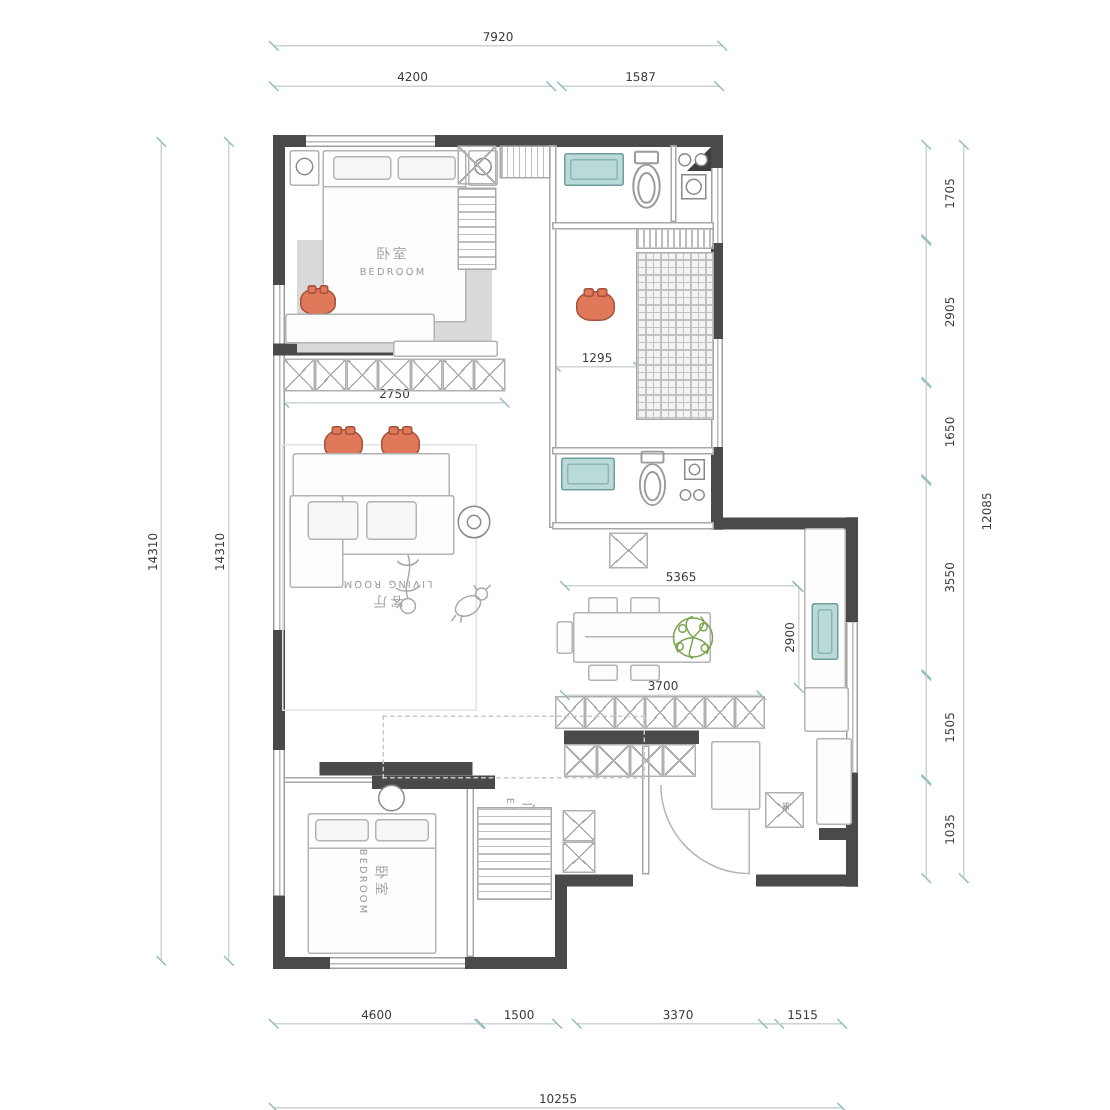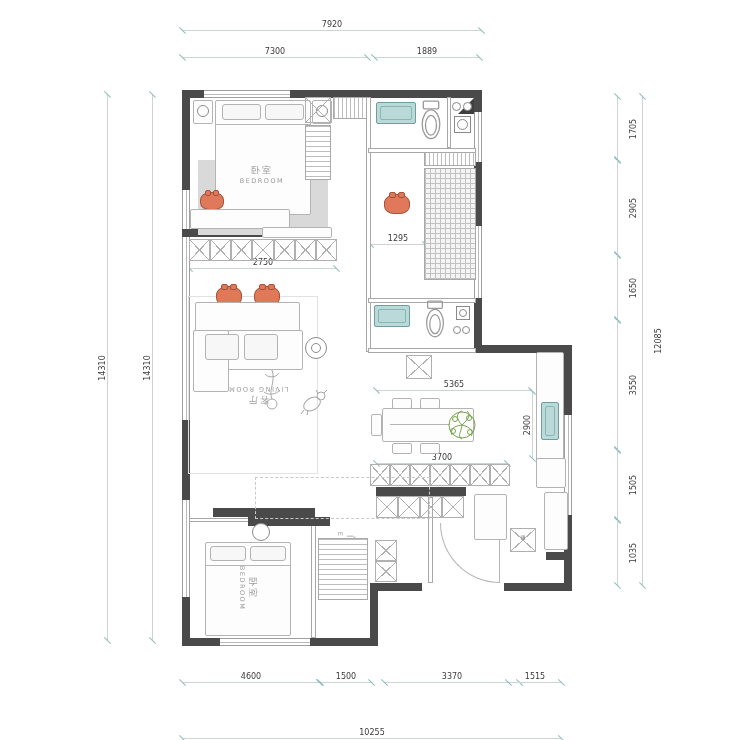--- a/index.html
+++ b/index.html
@@ -65,24 +65,24 @@
 </style>
 </head>
 <body>
 
 <div class="plan">
 
   <div class="dim-h" style="left:182px;top:30px;width:300px">
       <span>7920</span>
     </div>
   <div class="dim-h" style="left:182px;top:57px;width:186px">
-      <span>7300</span>
+      <span>4200</span>
     </div>
   <div class="dim-h" style="left:374px;top:57px;width:106px">
-      <span>1889</span>
+      <span>1587</span>
     </div>
 
   <div class="dim-h" style="left:182px;top:682px;width:138px">
       <span>4600</span>
     </div>
   <div class="dim-h" style="left:320px;top:682px;width:52px">
       <span>1500</span>
     </div>
   <div class="dim-h" style="left:384px;top:682px;width:136px">
       <span>3370</span>

